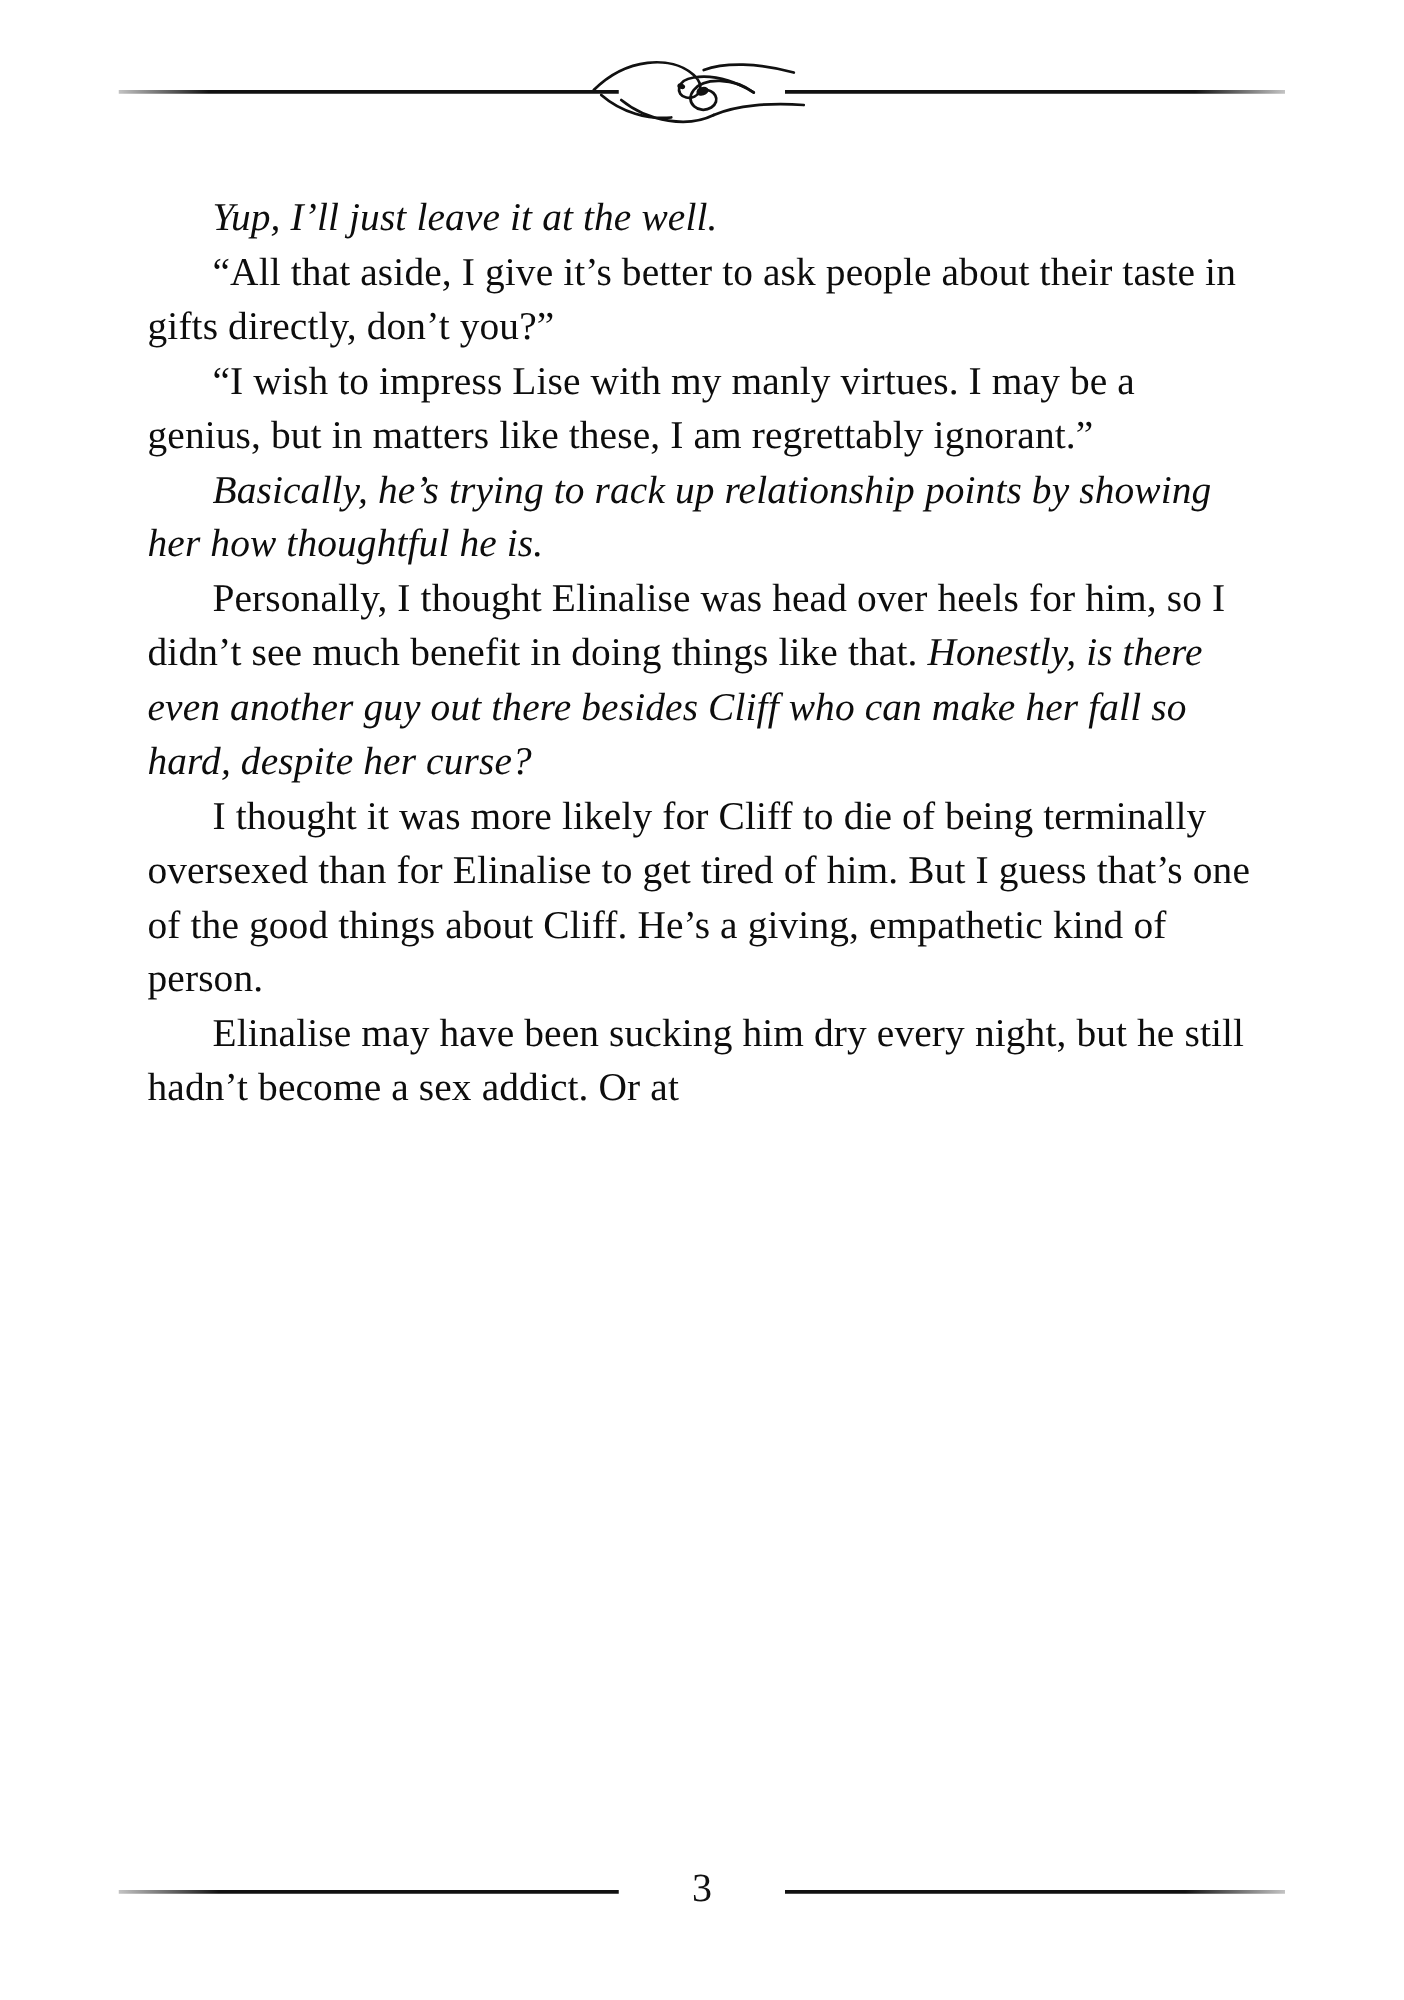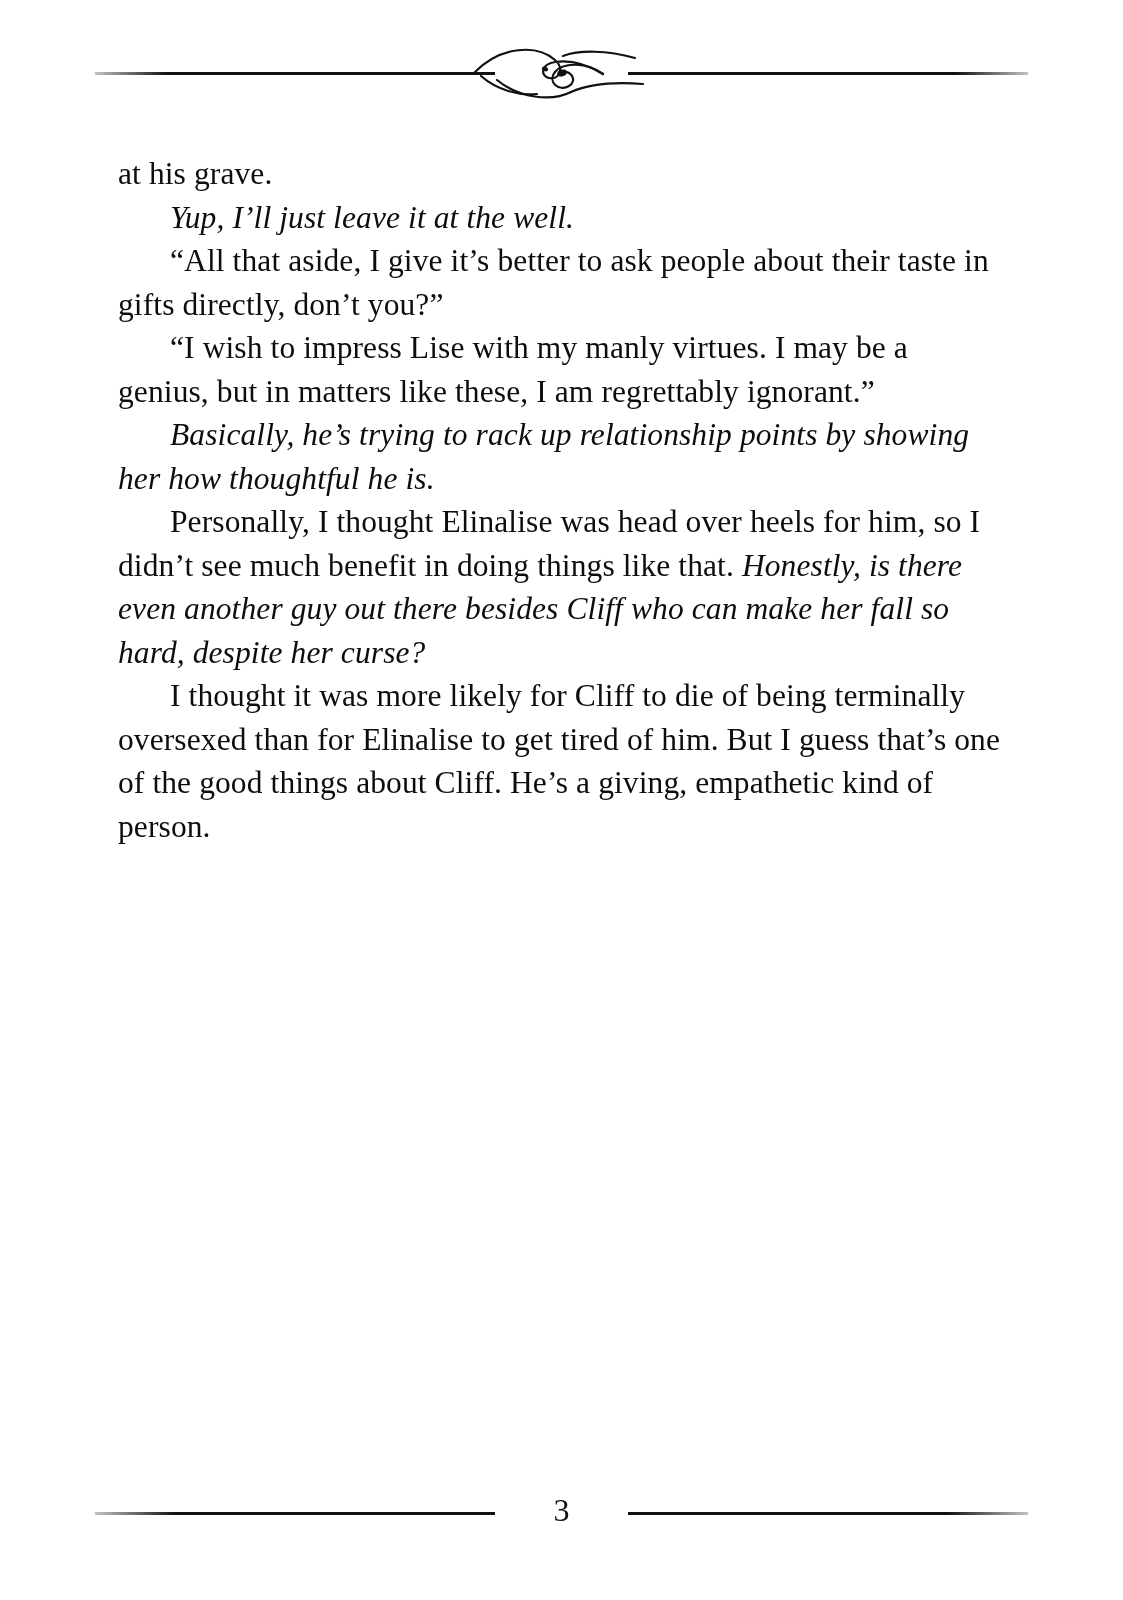--- a/index.html
+++ b/index.html
@@ -129,27 +129,27 @@
         <path d="M96 16 C 112 10, 140 10, 168 18"></path>
       </g>
       <g fill="#111">
         <ellipse cx="95" cy="33" rx="5" ry="3.4" transform="rotate(-18 95 33)"></ellipse>
         <ellipse cx="78" cy="29" rx="3.2" ry="2.2" transform="rotate(20 78 29)"></ellipse>
       </g>
     </svg>
   </div>
 
   <div class="content">
-    <p class="para noindent" id="p1"><span>at his grave.</span></p>
     <p class="para" id="p2"><span class="it">Yup, I’ll just leave it at the well.</span></p>
     <p class="para" id="p3"><span>“All that aside, I give it’s better to ask people about their taste in gifts directly, don’t you?”</span></p>
     <p class="para" id="p6"><span>“I wish to impress Lise with my manly virtues. I may be a genius, but in matters like these, I am regrettably ignorant.”</span></p>
     <p class="para" id="p8"><span class="it">Basically, he’s trying to rack up relationship points by showing her how thoughtful he is.</span></p>
     <p class="para" id="p9"><span>Personally, I thought Elinalise was head over heels for him, so I didn’t see much benefit in doing things like that. </span><span class="it">Honestly, is there even another guy out there besides Cliff who can make her fall so hard, despite her curse?</span></p>
     <p class="para" id="p10"><span>I thought it was more likely for Cliff to die of being terminally oversexed than for Elinalise to get tired of him. But I guess that’s one of the good things about Cliff. He’s a giving, empathetic kind of person.</span></p>
+    <p class="para" id="p11"><span>Elinalise may have been sucking him dry every night, but he still hadn’t become a sex addict. Or at</span></p>
   </div>
 
   <div class="footer">
     <div class="rule left"></div>
     <div class="rule right"></div>
     <div class="page-number">3</div>
   </div>
 
 </div>
 

